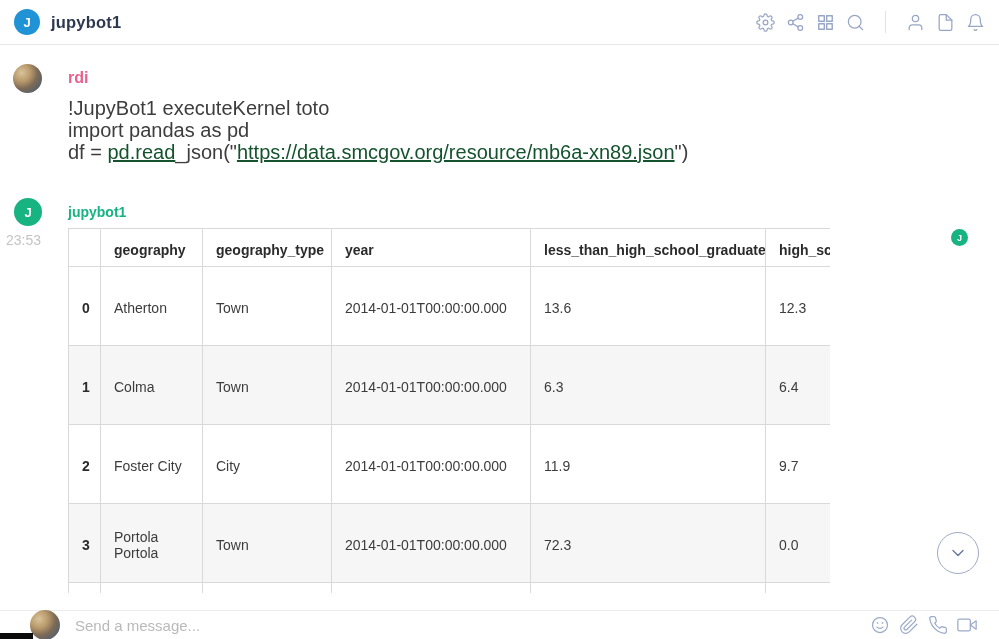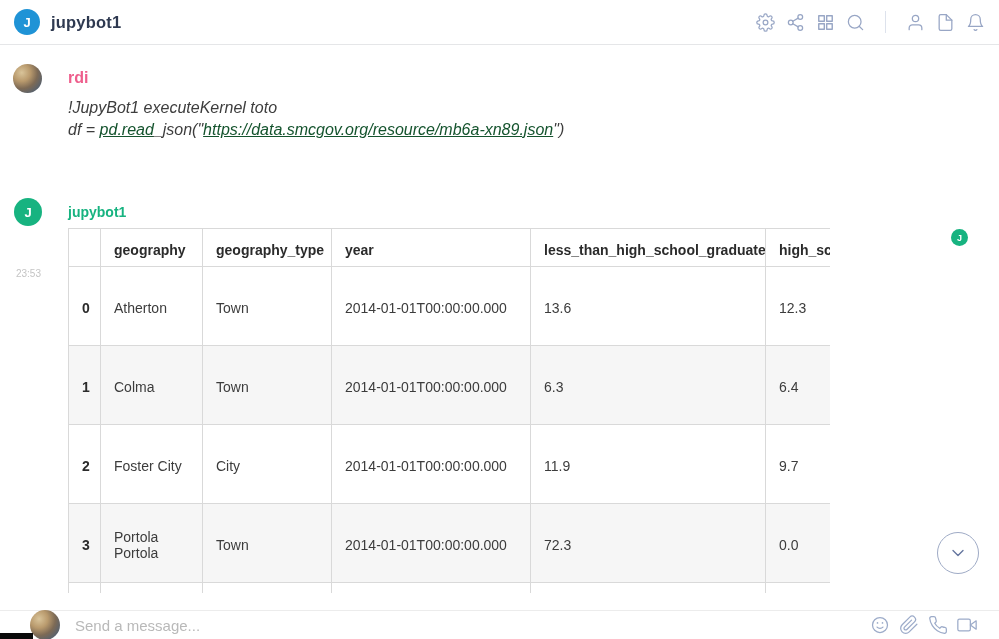--- a/index.html
+++ b/index.html
@@ -28,26 +28,26 @@
   
   .chat { position:absolute; top:46px; left:0; right:0; height:547px; overflow:hidden; background:#fff; }
 
   .avatar-circle { position:absolute; border-radius:50%; display:flex; align-items:center; justify-content:center; cursor:pointer; }
   .photo-avatar {
     background:
       radial-gradient(circle at 30% 30%, #d9c49a 0%, #b99a6d 30%, #7d6a55 55%, #56616e 80%, #3d4752 100%);
   }
   .rdi-avatar { left:13px; top:18px; width:29px; height:29px; }
   .rdi-name { position:absolute; left:68px; top:23px; font-size:16px; font-weight:700; color:#ee5e8c; cursor:pointer; }
-  .rdi-text { position:absolute; left:68px; top:51px; font-size:16px; line-height:22px; color:#3d3d3d;font-style:italic; }
+  .rdi-text { position:absolute; left:68px; top:51px; font-size:20px; line-height:22px; color:#3d3d3d; }
   .rdi-text a { color:#14532d; text-decoration:underline; cursor:pointer; }
 
   .bot-avatar { left:14px; top:152px; width:28px; height:28px; background:#17b380; color:#fff; font-size:13px; font-weight:700; }
   .bot-name { position:absolute; left:68px; top:158px; font-size:14px; font-weight:700; color:#17b380; cursor:pointer; }
-  .msg-time { position:absolute; left:0; top:186px; width:41px; text-align:right; font-size:10px; color:#c4c4c4;margin-top:36px; }
+  .msg-time { position:absolute; left:0; top:186px; width:41px; text-align:right; font-size:14px; color:#c4c4c4; }
 
   
   .table-wrap { position:absolute; left:68px; top:182px; width:762px; overflow:hidden; }
   table.df { border-collapse:collapse; table-layout:fixed; width:897px; font-size:14px; color:#3c3c3c; }
   table.df th, table.df td {
     border:1px solid #d9d9d9; padding:4px 10px 0 13px; text-align:left;
     vertical-align:middle; overflow:hidden; white-space:normal;
   }
   table.df thead tr { height:38px; }
   table.df thead th { font-weight:700; color:#2b2b2b; background:#fff; }
@@ -145,20 +145,21 @@
       </span>
     </div>
   </div>
 
   <div class="chat">
 
     <div class="avatar-circle photo-avatar rdi-avatar"></div>
     <div class="rdi-name">rdi</div>
     <div class="rdi-text">
       <div>!JupyBot1 executeKernel toto</div>
+      <div>import pandas as pd</div>
       <div><span>df = </span><a>pd.read</a><span>_json("</span><a>https://data.smcgov.org/resource/mb6a-xn89.json</a><span>")</span></div>
     </div>
 
     <div class="avatar-circle bot-avatar">
       <span>J</span>
     </div>
     <div class="bot-name">jupybot1</div>
     <div class="msg-time">23:53</div>
 
     <div class="table-wrap">

